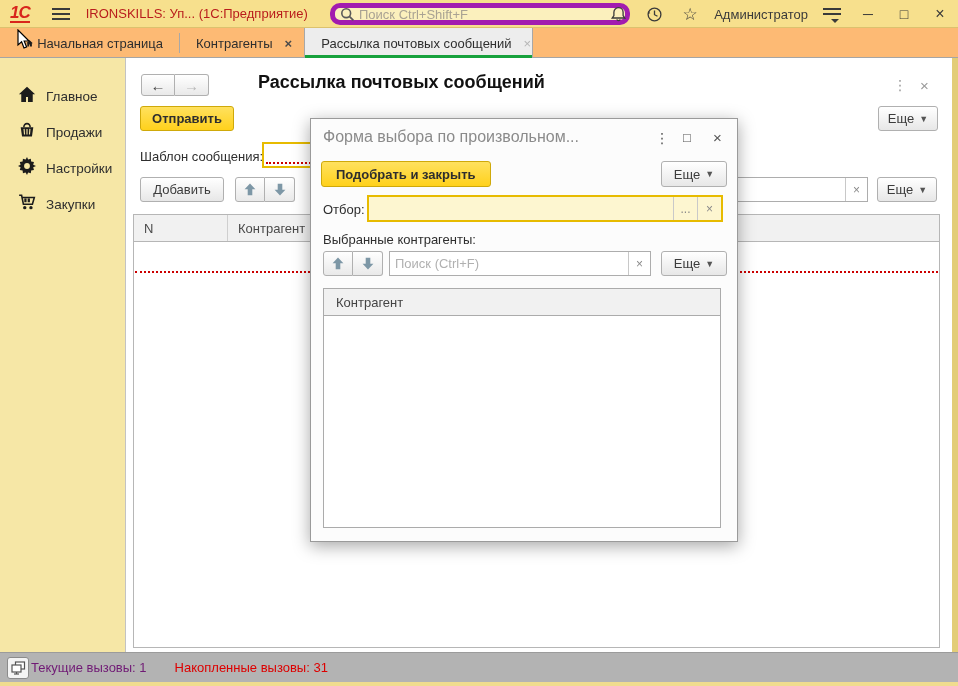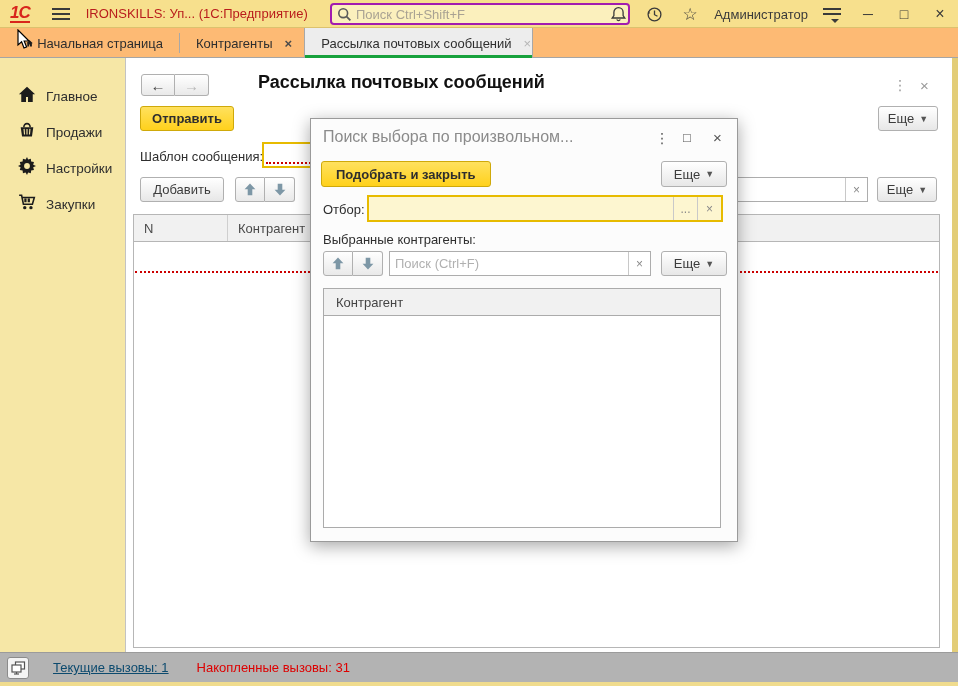--- a/index.html
+++ b/index.html
@@ -10,21 +10,21 @@
   
   .titlebar { position:absolute; left:0; top:0; width:958px; height:28px;
     background:#f7e08d; border-bottom:1px solid #dcc26e;
     display:flex; align-items:center; }
   .logo { font-weight:bold; font-style:italic; font-size:17px; color:#d8261c;
     margin-left:10px; letter-spacing:-1px; border-bottom:2px solid #d8261c; line-height:16px;}
   .hamburger { margin-left:22px; width:18px; height:12px; display:flex; flex-direction:column; justify-content:space-between; cursor:pointer;}
   .hamburger i { display:block; height:2px; background:#3a3a3a; }
   .apptitle { margin-left:16px; color:#b91c1c; white-space:nowrap; }
   .tsearch { position:absolute; left:330px; top:3px; width:300px; height:22px;
-    background:#fbf0bd; border:2px solid #a21caf; border-radius:4px;
+    background:#fbf0bd; border:5px solid #a21caf; border-radius:10px;
     display:flex; align-items:center; }
   .tsearch input { flex:1; border:none; outline:none; background:transparent;
     font:13px "Liberation Sans",sans-serif; color:#555; padding-left:4px;}
   .tsearch input::placeholder { color:#a9a293; }
   .tbicons { position:absolute; right:0; top:0; height:28px; display:flex; align-items:center; gap:0; }
   .tbico { width:36px; height:28px; display:flex; align-items:center; justify-content:center; cursor:pointer; }
   .username { color:#3a3a3a; padding:0 6px; }
   .glyphbtn { font-size:14px; color:#3a3a3a; }
   .star-ico { font-size:17px; color:#3a3a3a; line-height:1; }
   .umenu { position:relative; width:18px; height:12px; }
@@ -133,21 +133,21 @@
   .dtable { position:absolute; left:12px; top:169px; width:398px; height:240px;
     border:1px solid #ababab; background:#fff; }
   .dthead { height:27px; background:#f1f1f1; border-bottom:1px solid #ababab;
     display:flex; align-items:center; padding-left:12px; color:#444; cursor:pointer;}
 
   
   .statusbar { position:absolute; left:0; top:652px; width:958px; height:30px;
     background:#b3b3b3; border-top:1px solid #9b9b9b; display:flex; align-items:center; }
   .st-ico { width:22px; height:22px; background:#f4f4f4; border:1px solid #8b8b8b; border-radius:3px;
     margin-left:7px; display:flex; align-items:center; justify-content:center; cursor:pointer;}
-  .st-txt { color:#0c4a6e; margin-left:24px;text-decoration:underline; }
+  .st-txt { color:#701a75; margin-left:2px; }
   .st-txt2 { color:#dd0000; margin-left:28px; }
   .bframe { position:absolute; left:0; top:682px; width:958px; height:4px; background:#f0dc8e; }
 
   .cursor { position:absolute; left:17px; top:29px; z-index:50; pointer-events:none; }
 </style>
 </head>
 <body>
 
 <div class="app">
 
@@ -320,21 +320,21 @@
           <line x1="5.5" y1="11" x2="5.5" y2="13" stroke="#555" stroke-width="1.2"></line>
           <line x1="3" y1="13" x2="8" y2="13" stroke="#555" stroke-width="1.2"></line>
         </svg>
     </span>
     <span class="st-txt">Текущие вызовы: 1</span>
     <span class="st-txt2">Накопленные вызовы: 31</span>
   </div>
   <div class="bframe"></div>
 
   <div class="modal">
-    <div class="mdl-title">Поиск выбора по произвольном...</div>
+    <div class="mdl-title">Форма выбора по произвольном...</div>
     <span class="mdl-kebab">⋮</span>
     <span class="mdl-max">□</span>
     <span class="mdl-close">×</span>
 
     <button class="btn-y pick-btn">Подобрать и закрыть</button>
     <button class="btn-g moreA">
       <span>Еще</span>
         <span class="caret">▼</span>
     </button>
 

